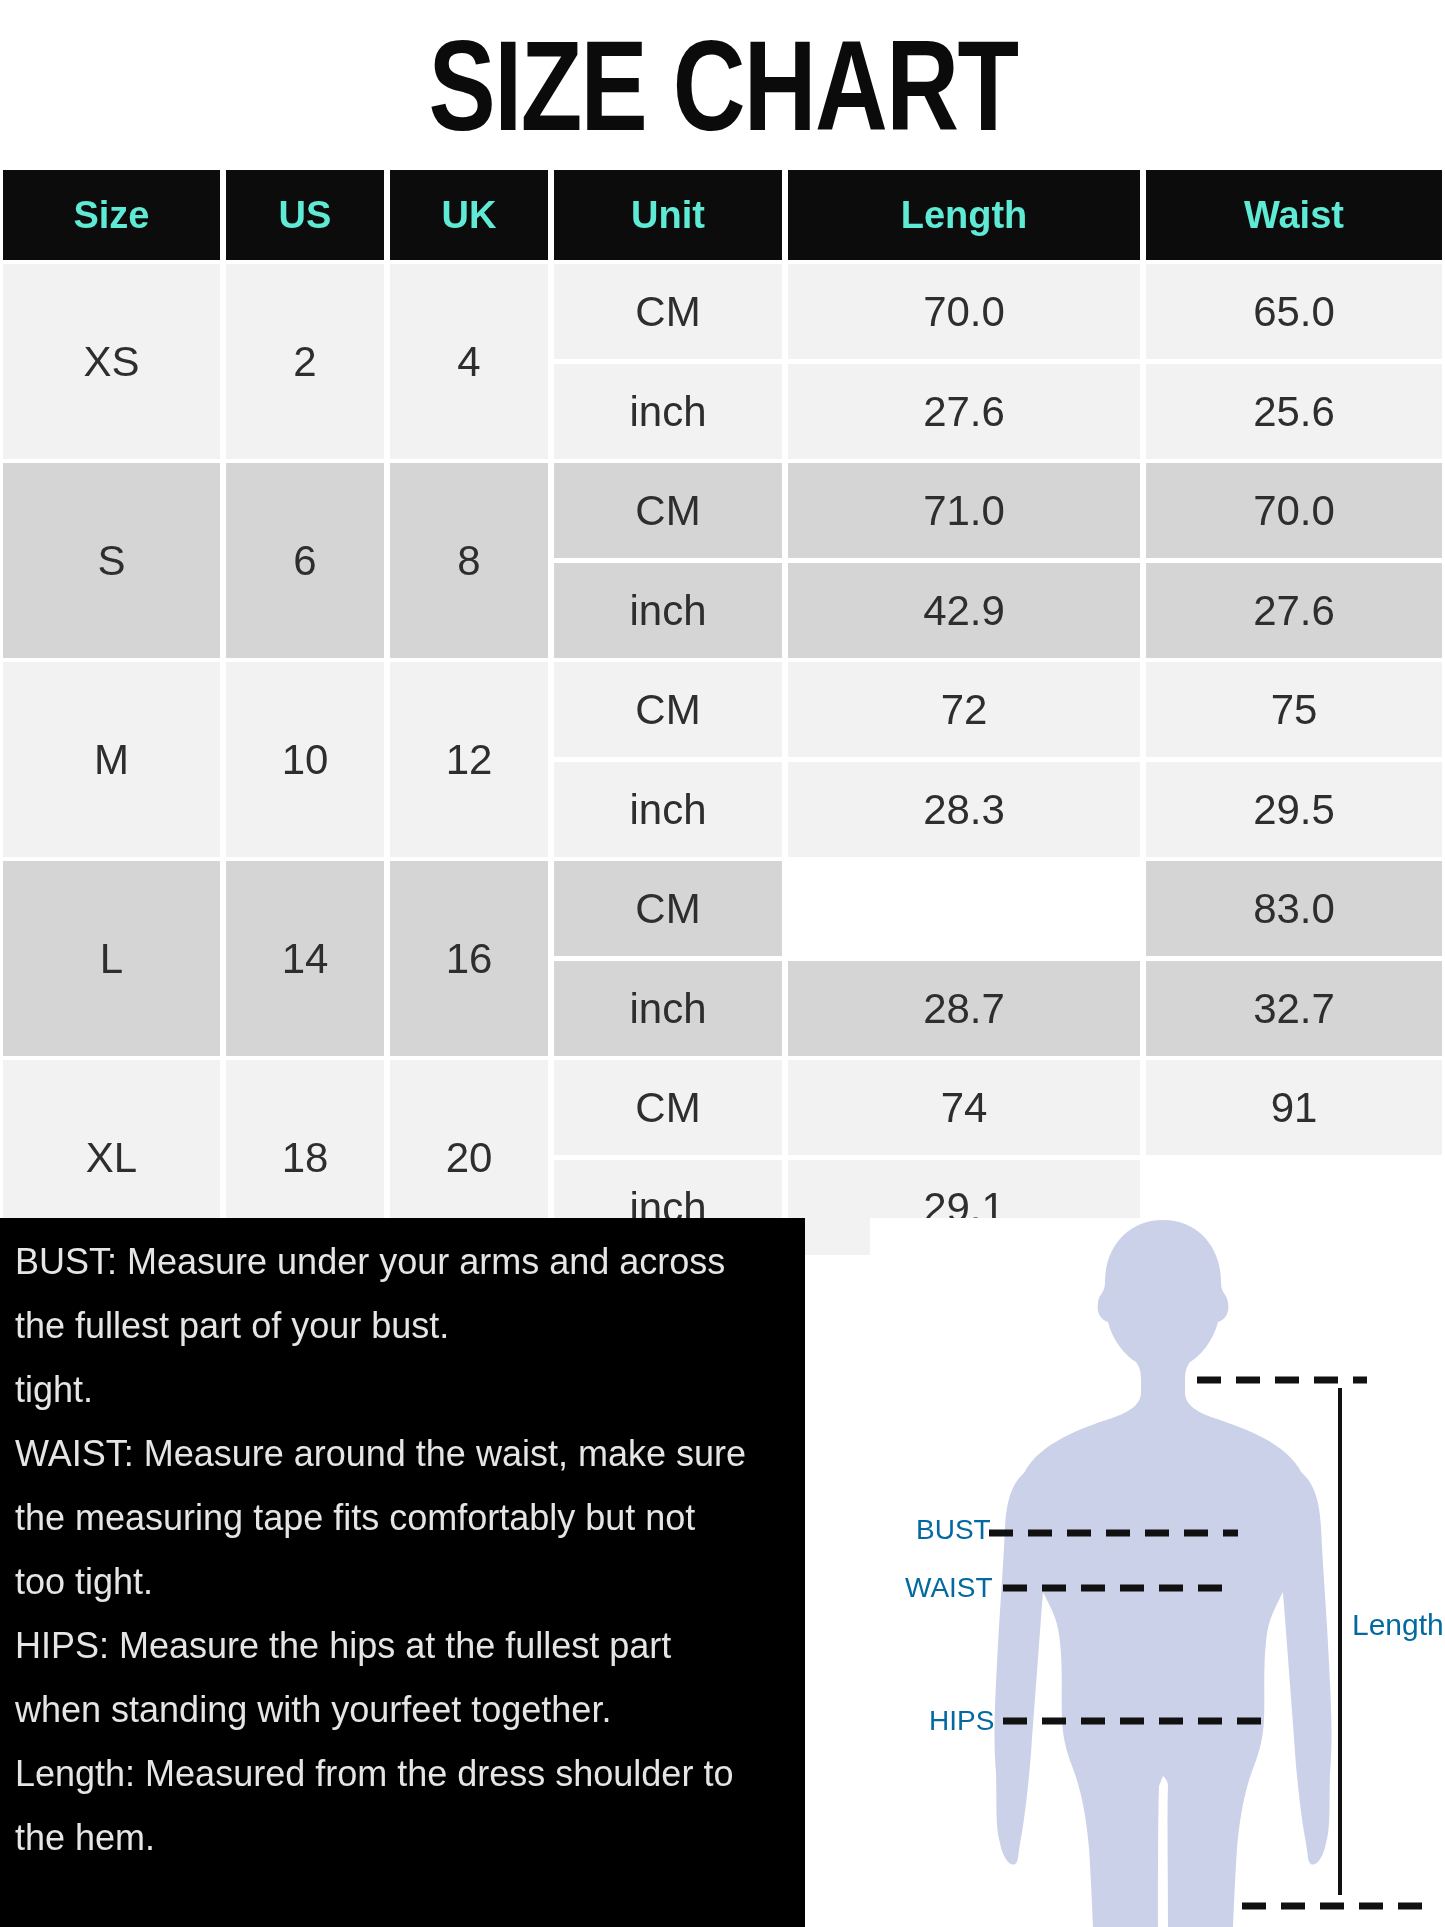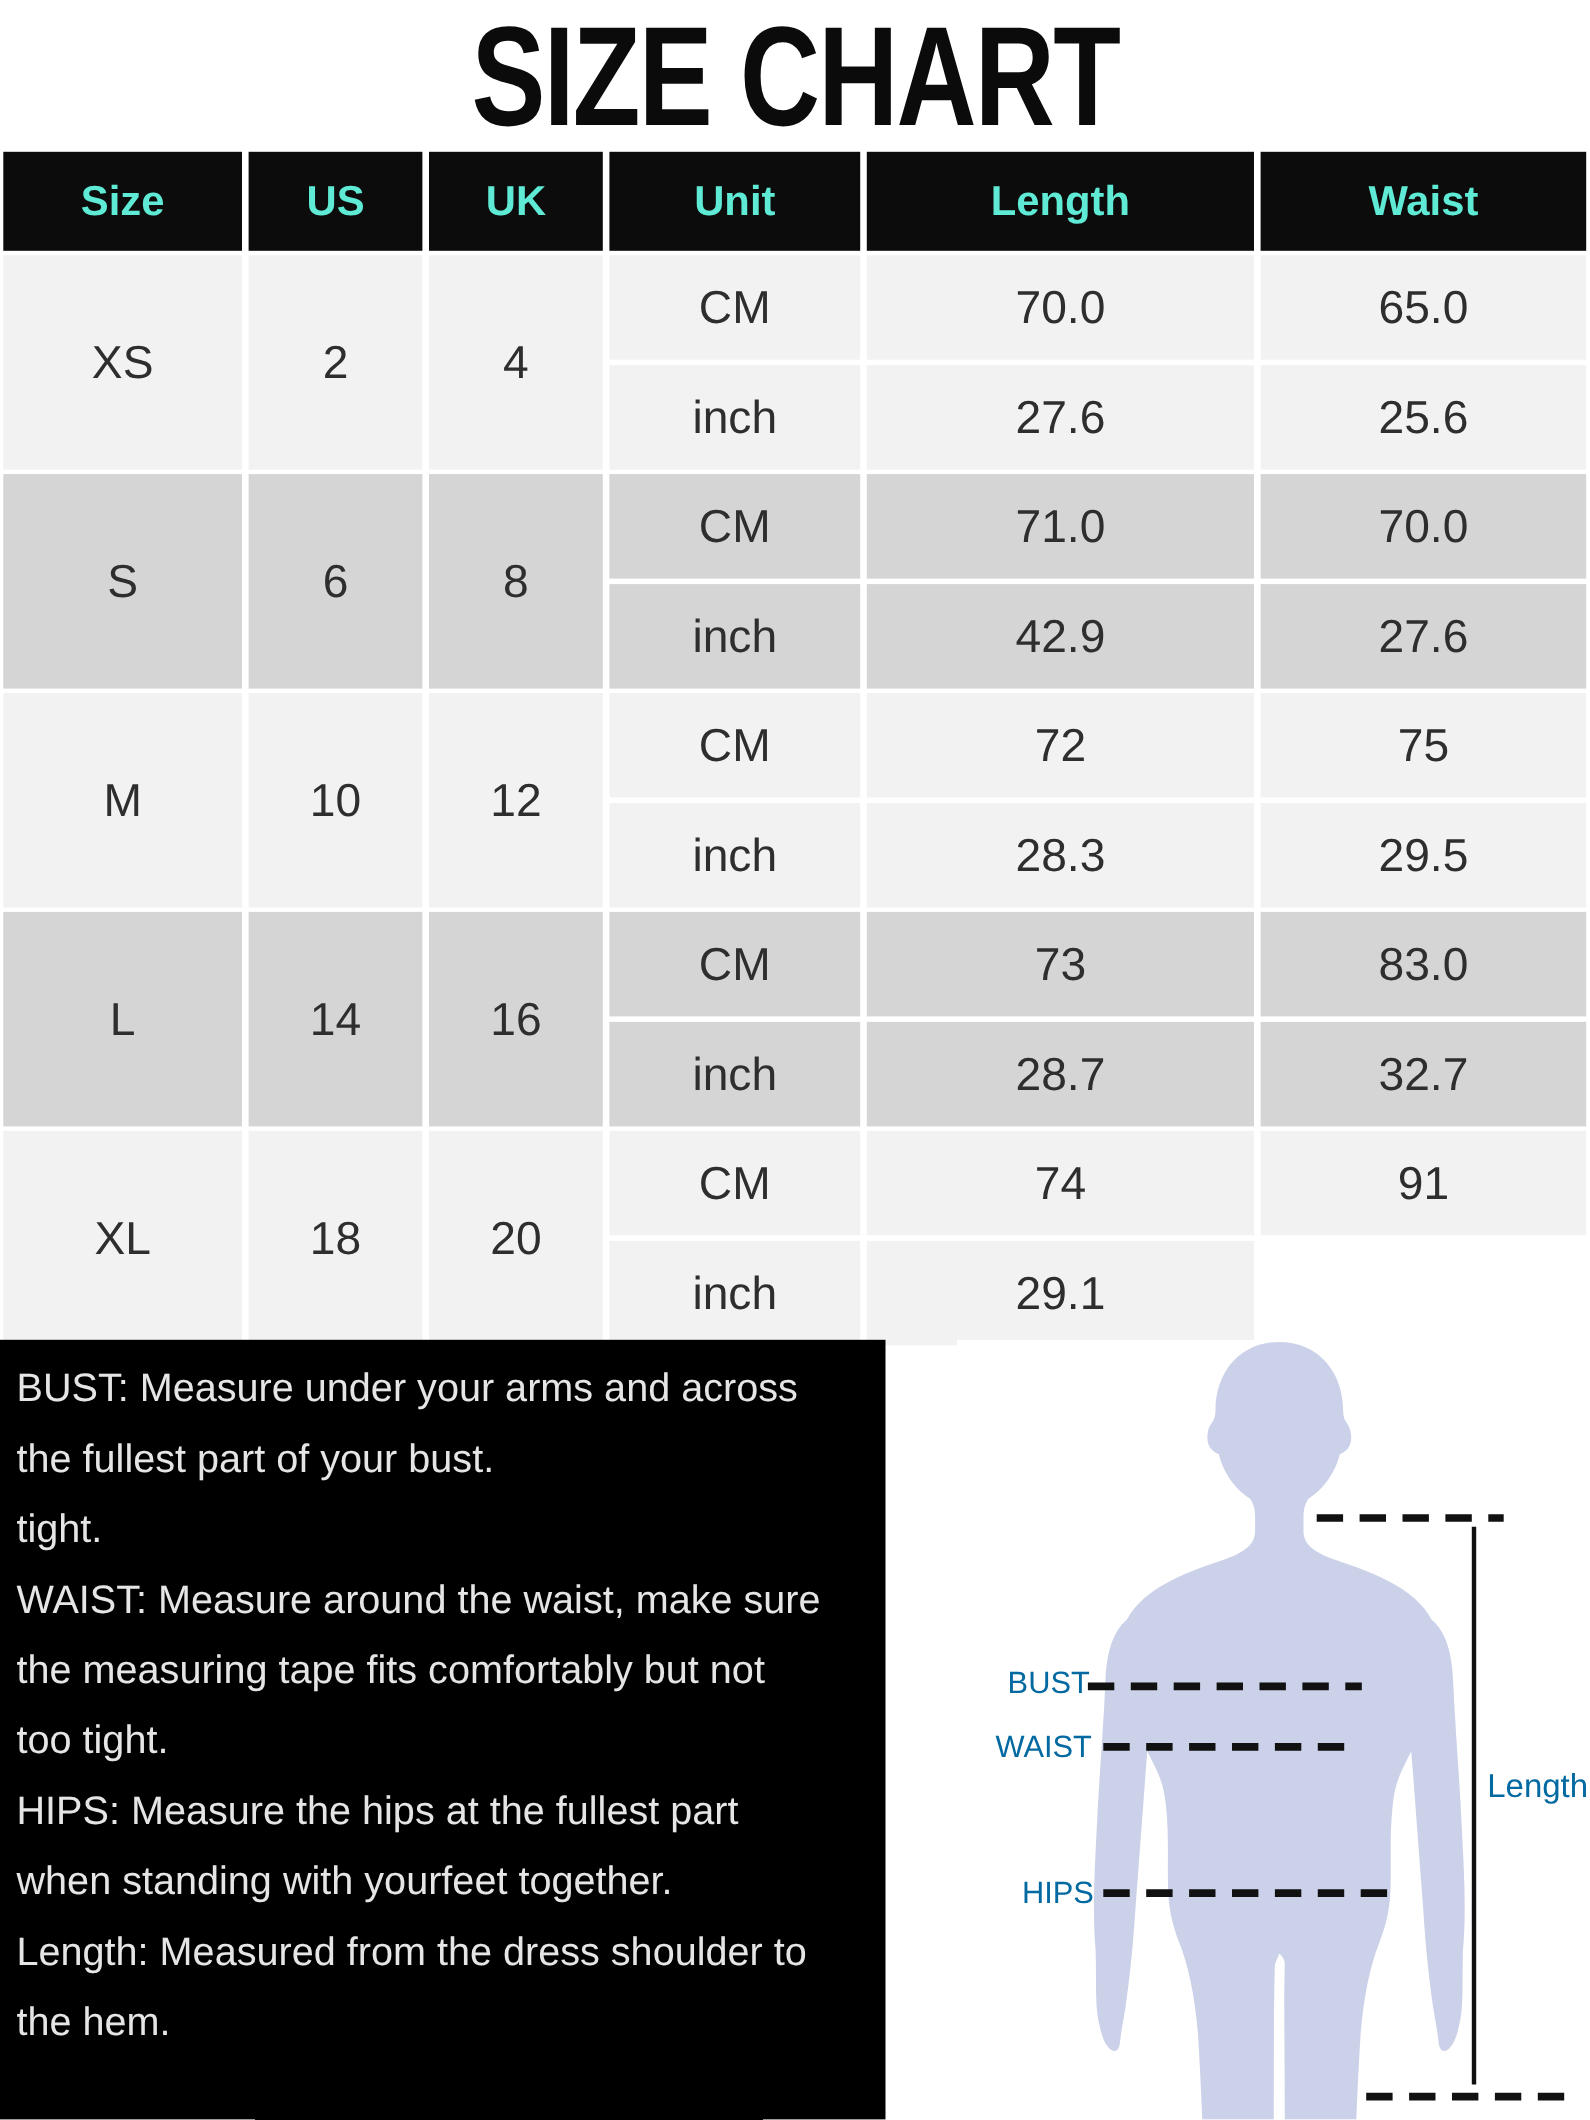--- a/index.html
+++ b/index.html
@@ -7,21 +7,21 @@
     position:relative;
     width:1445px;height:1927px;
     background:#ffffff;
     font-family:"Liberation Sans",sans-serif;
     overflow:hidden;
   }
   
   .title{
     height:138px;
     display:flex;align-items:center;justify-content:center;
-    margin:0;padding:0;
+    margin:0;padding:16px;
   }
   .title span{
     display:inline-block;
     font-size:126px;
     font-weight:700;
     color:#0b0b0b;
     letter-spacing:-2px;
     transform:scale(0.80,1.02);
     white-space:nowrap;
   }
@@ -148,21 +148,20 @@
       <div class="cell r2 c4">inch</div>
       <div class="cell r2 c5">28.3</div>
       <div class="cell r2 c6">29.5</div>
     </div>
 
     <div class="grid group dark">
       <div class="cell span2 c1">L</div>
       <div class="cell span2 c2">14</div>
       <div class="cell span2 c3">16</div>
       <div class="cell r1 c4">CM</div>
-      <div class="cell r1 c5">73</div>
       <div class="cell r1 c6">83.0</div>
       <div class="cell r2 c4">inch</div>
       <div class="cell r2 c5">28.7</div>
       <div class="cell r2 c6">32.7</div>
     </div>
 
     <div class="grid group light">
       <div class="cell span2 c1">XL</div>
       <div class="cell span2 c2">18</div>
       <div class="cell span2 c3">20</div>

